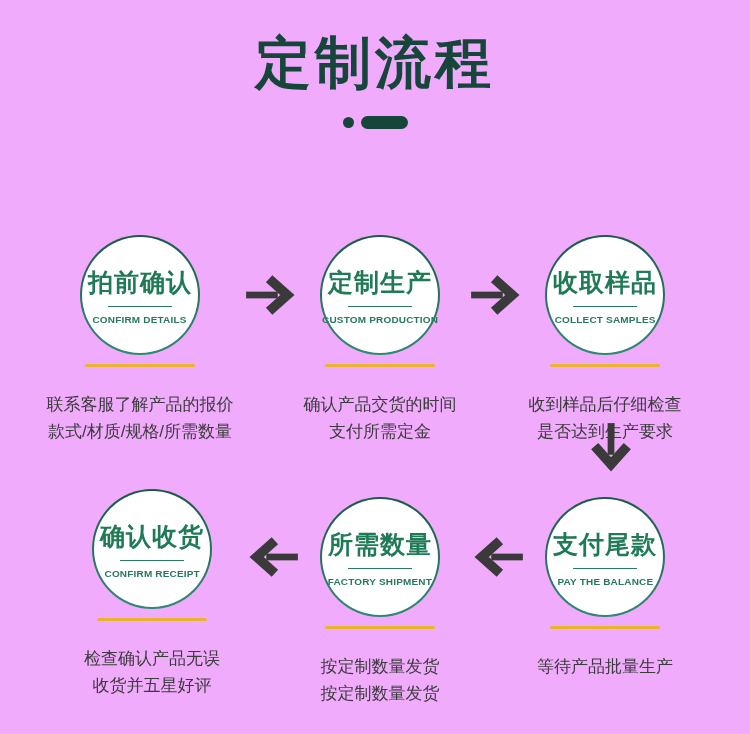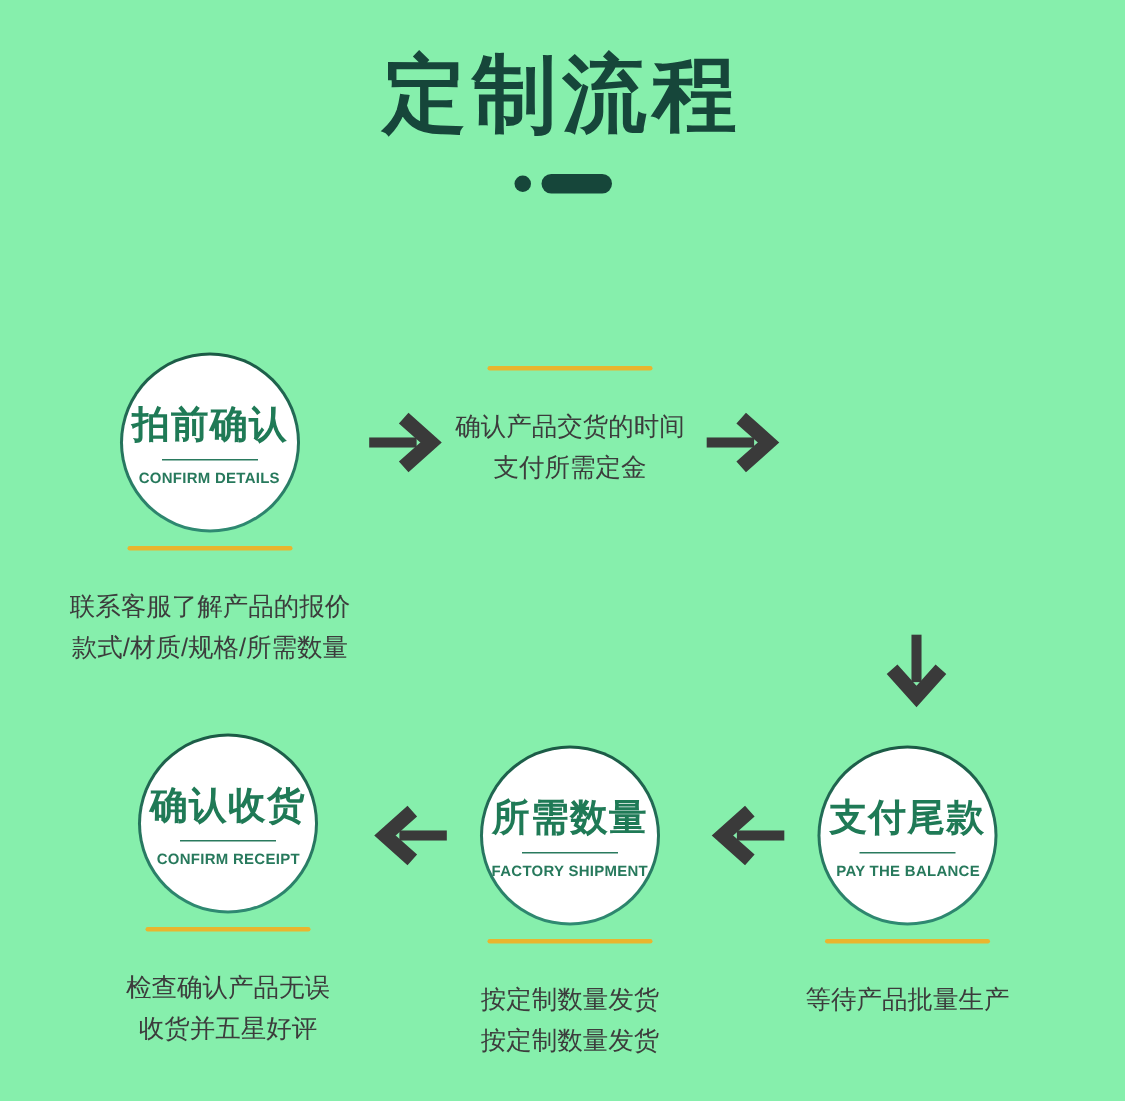--- a/index.html
+++ b/index.html
@@ -6,21 +6,21 @@
     margin: 0;
     padding: 0;
     background: #ffffff;
     font-family: "Liberation Sans", "DejaVu Sans", sans-serif;
   }
   .poster {
     position: relative;
     width: 750px;
     height: 734px;
     margin: 0 auto;
-    background: #86efac;
+    background: #f0abfc;
     overflow: hidden;
   }
   .title {
     margin: 0;
     padding-top: 26px;
     text-align: center;
     font-size: 56px;
     font-weight: 900;
     letter-spacing: 4px;
     color: #16463a;
@@ -132,27 +132,48 @@
       </div>
     </div>
     <div class="yellow-line"></div>
     <div class="step-desc">
       <div>联系客服了解产品的报价</div>
       <div>款式/材质/规格/所需数量</div>
     </div>
   </div>
 
   <div class="step" style="left:268px; top:235px;">
+    <div class="circle-ring">
+      <div class="circle-inner">
+        <div class="step-zh">定制生产</div>
+        <div class="circle-divider"></div>
+        <div class="step-en">CUSTOM PRODUCTION</div>
+      </div>
+    </div>
     <div class="yellow-line"></div>
     <div class="step-desc">
       <div>确认产品交货的时间</div>
       <div>支付所需定金</div>
     </div>
   </div>
 
+  <div class="step" style="left:493px; top:235px;">
+    <div class="circle-ring">
+      <div class="circle-inner">
+        <div class="step-zh">收取样品</div>
+        <div class="circle-divider"></div>
+        <div class="step-en">COLLECT SAMPLES</div>
+      </div>
+    </div>
+    <div class="yellow-line"></div>
+    <div class="step-desc">
+      <div>收到样品后仔细检查</div>
+      <div>是否达到生产要求</div>
+    </div>
+  </div>
 
   <div class="step" style="left:493px; top:497px;">
     <div class="circle-ring">
       <div class="circle-inner">
         <div class="step-zh">支付尾款</div>
         <div class="circle-divider"></div>
         <div class="step-en">PAY THE BALANCE</div>
       </div>
     </div>
     <div class="yellow-line"></div>

